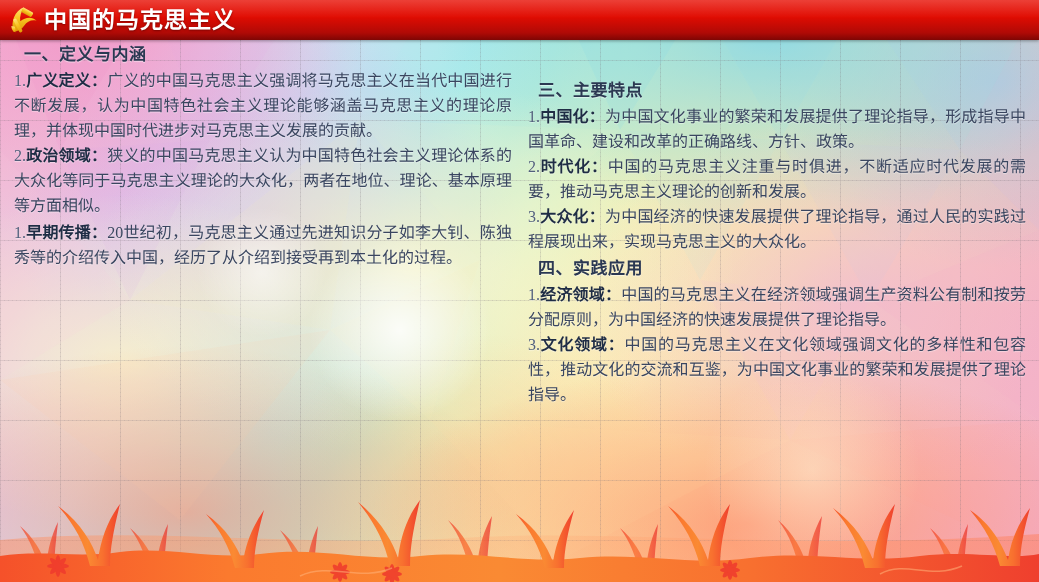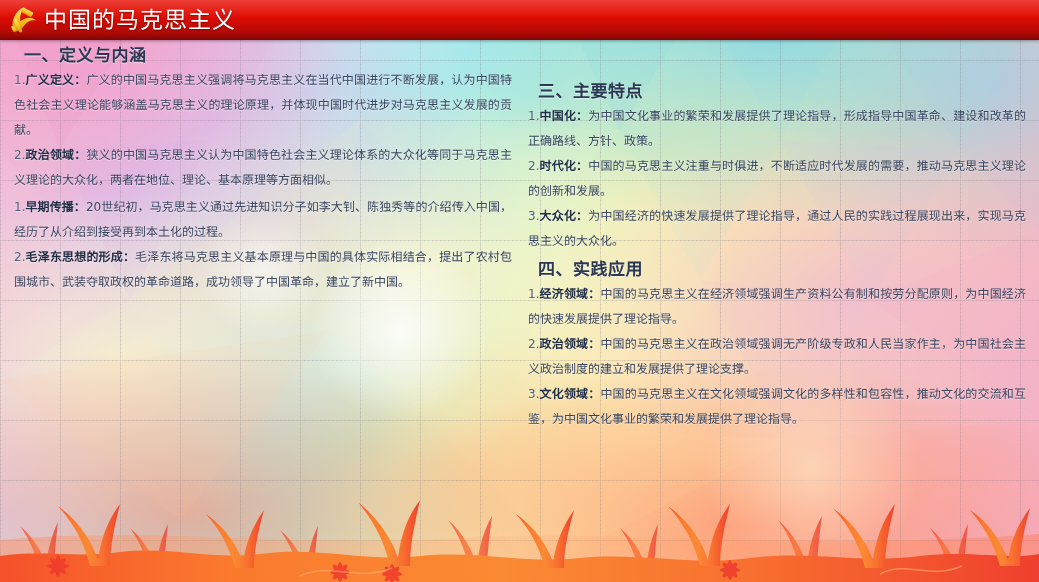--- a/index.html
+++ b/index.html
@@ -85,47 +85,47 @@
   }
   #header .hdr-sheen{
     position:absolute;left:0;top:0;width:100%;height:18px;
     background:linear-gradient(to bottom,rgba(255,255,255,.20),rgba(255,255,255,0));
   }
   #emblem{
     position:absolute;left:8px;top:3px;width:34px;height:34px;
   }
   #title-text{
     position:absolute;left:44px;top:7px;
-    font-size:23px;line-height:27px;font-weight:400;color:#ffffff;
+    font-size:23px;line-height:27px;font-weight:700;color:#ffffff;
     letter-spacing:1px;
     text-shadow:0 1px 2px rgba(90,0,0,.65);
     white-space:nowrap;
   }
 
   
   #content{
     position:absolute;left:0;top:40px;width:1039px;height:542px;
   }
   .column{
     position:absolute;top:0;
     color:#32405a;
   }
   #col-left {left:14px; width:498px;}
   #col-right{left:528px;width:498px;margin-top:36px;}
 
-  .section{margin:0 0 2px 0;}
+  .section{margin:0 0 2px 0;font-family:Liberation Serif, serif;}
   .section-title{
     font-size:17px;line-height:24px;font-weight:700;
     color:#2b3852;
     margin:3px 0 1px 10px;
     letter-spacing:.5px;
     text-shadow:0 1px 1px rgba(255,255,255,.55);
   }
   .item{
-    font-size:12px;line-height:25px;
+    font-size:16px;line-height:25px;
     color:#3a4660;
     margin:0;
     text-align:justify;
     text-justify:inter-ideograph;
     text-shadow:0 1px 1px rgba(255,255,255,.45);
   }
   .item .num{ color:#52607c; }
   .item .lbl{ font-weight:700; color:#1f2d45; }
   .item .colon{ font-weight:700; color:#1f2d45; }
 
@@ -278,32 +278,30 @@
 
   <div id="content">
     <div class="column" id="col-left">
         <div class="section">
           <div class="section-title">一、定义与内涵</div>
           <div class="item"><span class="num">1.</span><span class="lbl">广义定义</span><span class="colon">：</span><span class="txt">广义的中国马克思主义强调将马克思主义在当代中国进行不断发展，认为中国特色社会主义理论能够涵盖马克思主义的理论原理，并体现中国时代进步对马克思主义发展的贡献。</span></div>
           <div class="item"><span class="num">2.</span><span class="lbl">政治领域</span><span class="colon">：</span><span class="txt">狭义的中国马克思主义认为中国特色社会主义理论体系的大众化等同于马克思主义理论的大众化，两者在地位、理论、基本原理等方面相似。</span></div>
         </div>
         <div class="section">
           <div class="item"><span class="num">1.</span><span class="lbl">早期传播</span><span class="colon">：</span><span class="txt">20世纪初，马克思主义通过先进知识分子如李大钊、陈独秀等的介绍传入中国，经历了从介绍到接受再到本土化的过程。</span></div>
-          <div class="item"><span class="num">2.</span><span class="lbl">毛泽东思想的形成</span><span class="colon">：</span><span class="txt">毛泽东将马克思主义基本原理与中国的具体实际相结合，提出了农村包围城市、武装夺取政权的革命道路，成功领导了中国革命，建立了新中国。</span></div>
         </div>
       </div>
     <div class="column" id="col-right">
         <div class="section">
           <div class="section-title">三、主要特点</div>
           <div class="item"><span class="num">1.</span><span class="lbl">中国化</span><span class="colon">：</span><span class="txt">为中国文化事业的繁荣和发展提供了理论指导，形成指导中国革命、建设和改革的正确路线、方针、政策。</span></div>
           <div class="item"><span class="num">2.</span><span class="lbl">时代化</span><span class="colon">：</span><span class="txt">中国的马克思主义注重与时俱进，不断适应时代发展的需要，推动马克思主义理论的创新和发展。</span></div>
           <div class="item"><span class="num">3.</span><span class="lbl">大众化</span><span class="colon">：</span><span class="txt">为中国经济的快速发展提供了理论指导，通过人民的实践过程展现出来，实现马克思主义的大众化。</span></div>
         </div>
         <div class="section">
           <div class="section-title">四、实践应用</div>
           <div class="item"><span class="num">1.</span><span class="lbl">经济领域</span><span class="colon">：</span><span class="txt">中国的马克思主义在经济领域强调生产资料公有制和按劳分配原则，为中国经济的快速发展提供了理论指导。</span></div>
-          <div class="item"><span class="num">2.</span><span class="lbl">政治领域</span><span class="colon">：</span><span class="txt">中国的马克思主义在政治领域强调无产阶级专政和人民当家作主，为中国社会主义政治制度的建立和发展提供了理论支撑。</span></div>
           <div class="item"><span class="num">3.</span><span class="lbl">文化领域</span><span class="colon">：</span><span class="txt">中国的马克思主义在文化领域强调文化的多样性和包容性，推动文化的交流和互鉴，为中国文化事业的繁荣和发展提供了理论指导。</span></div>
         </div>
       </div>
   </div>
 
 </div>
 
 </body></html>

